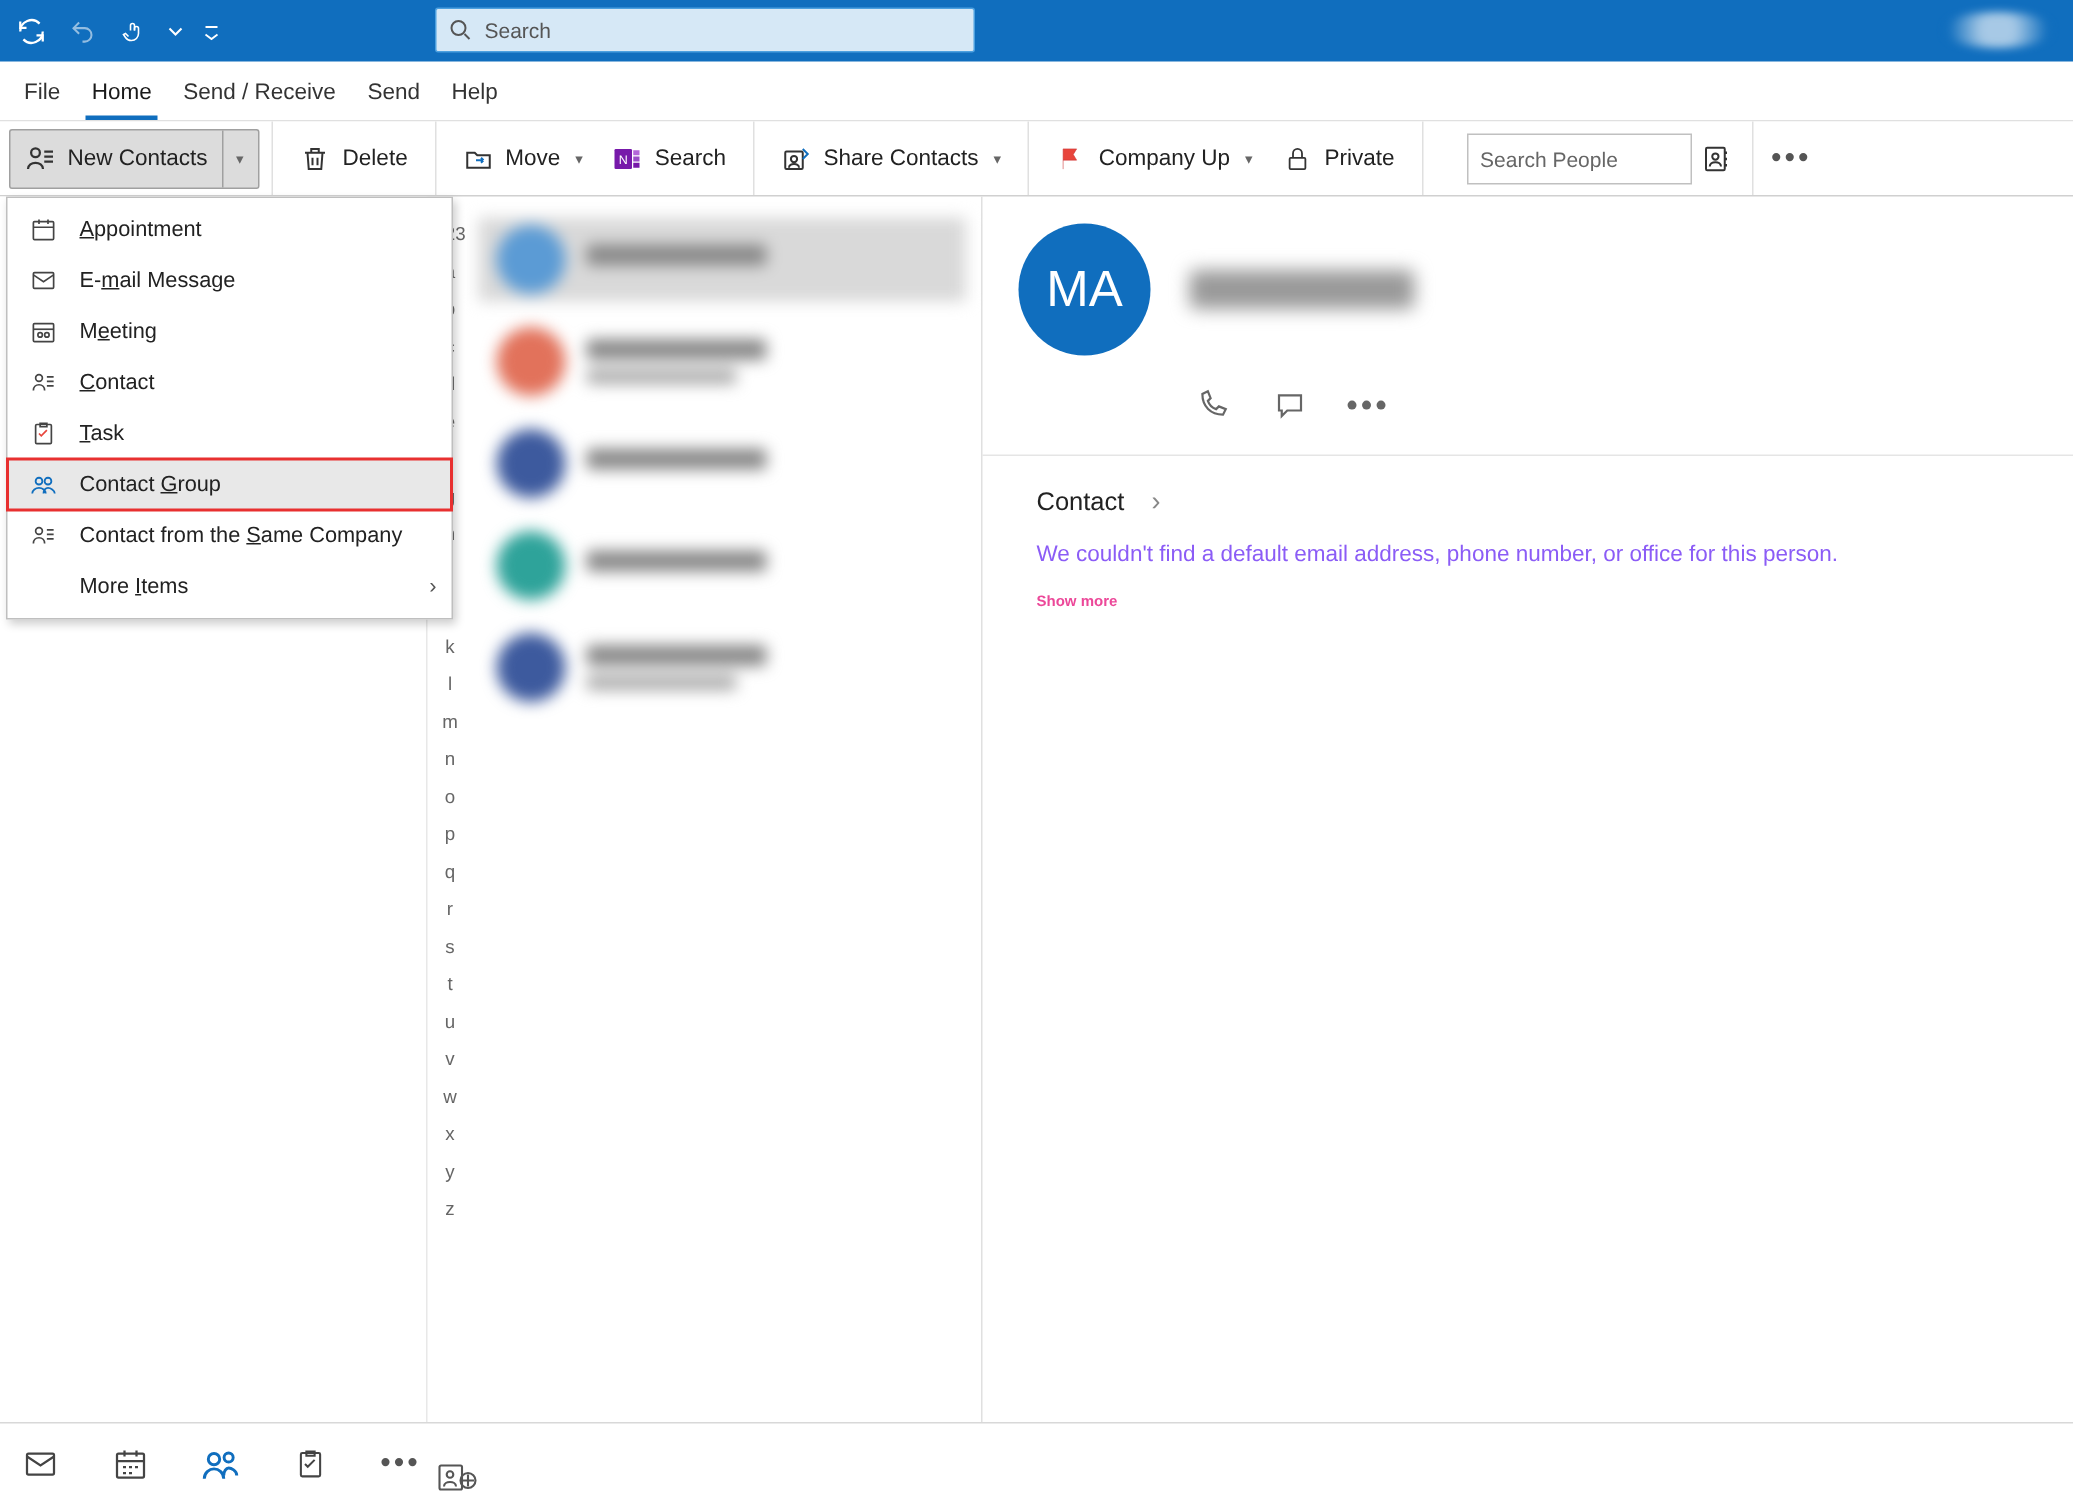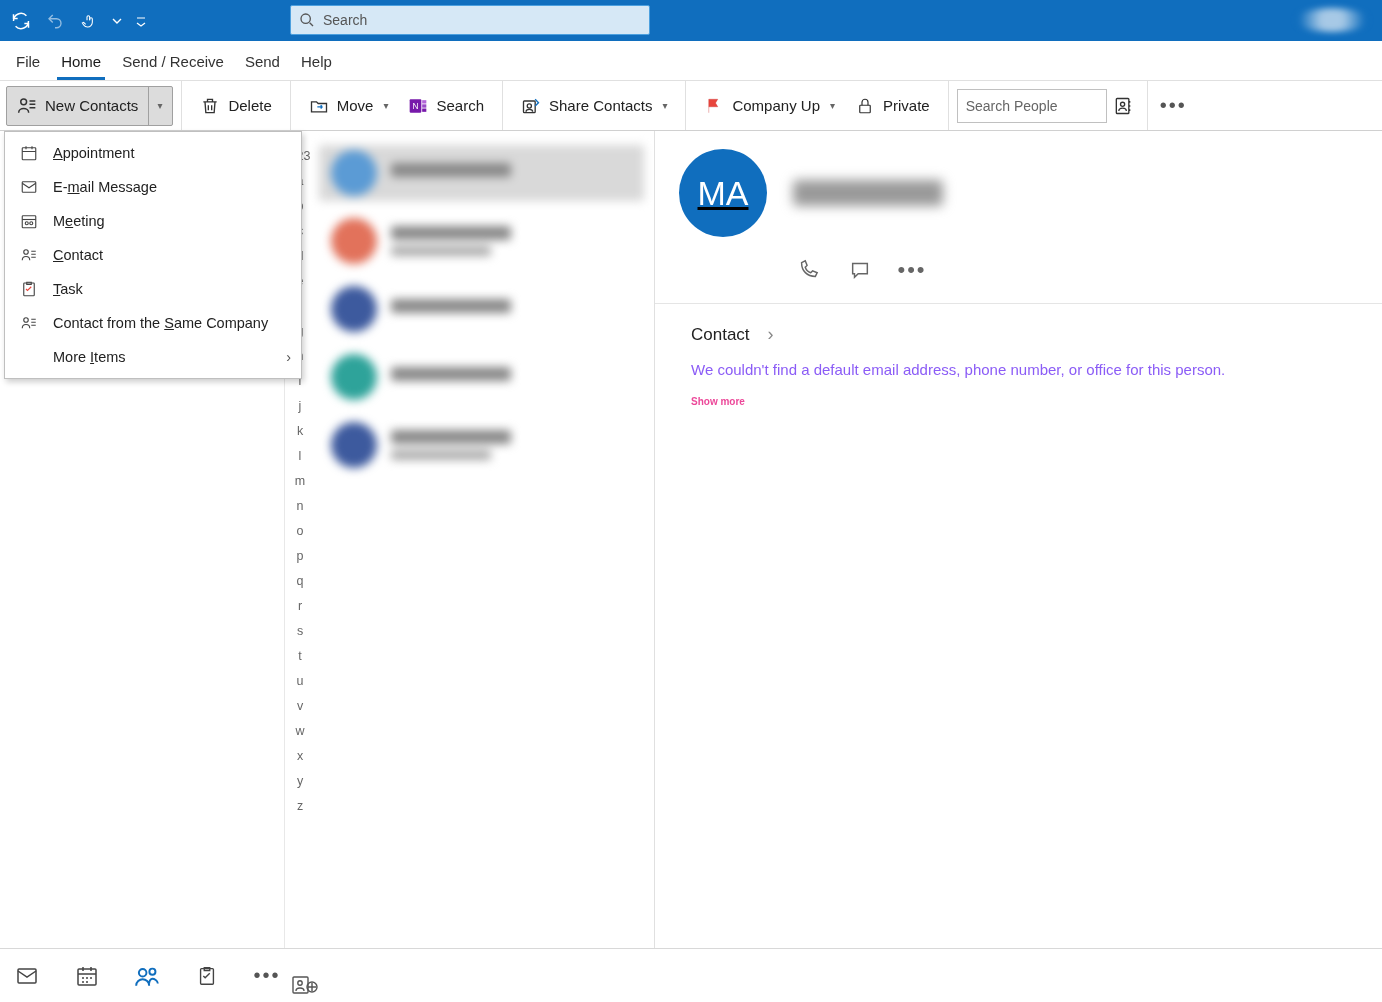--- a/index.html
+++ b/index.html
@@ -18,21 +18,21 @@
   .tab.active { color: #1a1a1a; font-weight: 400; border-bottom: 3px solid #106ebe; padding-bottom: 7px; }
   
   .ribbon { height: 50px; background: #fff; border-bottom: 1px solid #d0d0d0; display: flex; align-items: center; padding: 0 6px; gap: 0; }
   .rgroup { display: flex; align-items: center; height: 100%; padding: 0 8px; border-right: 1px solid #e0e0e0; }
   .rgroup:last-child { border-right: none; }
   .rbtn { display: flex; align-items: center; gap: 8px; padding: 6px 10px; height: 38px; font-size: 15px; color: #222; border-radius: 2px; }
   .rbtn .chev { margin-left: 2px; color: #666; font-size: 10px; }
   .rbtn.newcontact { background: #dcdcdc; border: 1px solid #a0a0a0; height: 40px; }
   .rbtn.newcontact .chev { border-left: 1px solid #a0a0a0; padding-left: 8px; height: 38px; display:flex; align-items:center;}
   .ricon { width: 20px; height: 20px; display: inline-flex; align-items:center; justify-content:center; }
-  .search-people { width: 150px; height: 34px; border: 1px solid #c0c0c0; padding: 0 8px; font-size: 14px; background:#fff; }
+  .search-people { width: 150px; height: 34px; border: 1px solid #c0c0c0; padding: 0 8px; font-size: 14px; background:#fff;margin-left:21px; }
   .search-people::placeholder { color: #666; }
   .more-ribbon { font-size: 20px; letter-spacing: 2px; color: #555; padding: 0 12px;}
   
   .content { flex: 1; display: flex; min-height: 0; }
   .navpane { width: 285px; border-right: 1px solid #e8e8e8; background: #fff; position: relative; }
   
   .dropdown { position: absolute; left: 4px; top: 0px; width: 298px; background: #fff; border: 1px solid #bfbfbf; box-shadow: 2px 3px 6px rgba(0,0,0,0.2); z-index: 10; padding: 4px 0; }
   .menu-item { display: flex; align-items: center; gap: 14px; padding: 7px 14px; font-size: 14.5px; color: #222; position: relative; }
   .menu-item.highlighted { outline: 2px solid #e83030; outline-offset: -1px; background: #e8e8e8; }
   .menu-item .submenu-arrow { position: absolute; right: 10px; color: #555; }
@@ -42,21 +42,21 @@
   .alpha-col { position: absolute; left: 0; top: 18px; width: 30px; display:flex; flex-direction:column; align-items:center; gap: 11px; font-size: 12.5px; color:#666;}
   .contacts { margin-left: 34px; display:flex; flex-direction:column; gap: 12px; padding-right: 10px;}
   .contact-row { height: 56px; display:flex; align-items:center; gap: 14px; padding: 0 12px; border-radius: 2px; filter: blur(5px); }
   .contact-row.selected { background: #d9d9d9; filter: blur(5px);}
   .avatar { width: 46px; height: 46px; border-radius: 50%; background:#5b9bd5; flex-shrink:0;}
   .contact-text { display:flex; flex-direction:column; }
   .contact-name { height: 14px; width: 120px; background: #888; border-radius: 3px; margin-bottom:6px;}
   .contact-sub { height: 10px; width: 100px; background: #aaa; border-radius: 3px;}
   
   .detail { flex: 1; padding: 18px 0 0 0; }
-  .detail-header { display:flex; align-items:center; gap: 26px; padding: 0 0 0 24px; text-decoration: underline; }
+  .detail-header { display:flex; align-items:center; gap: 26px; padding: 0 0 0 24px; }
   .big-avatar { width: 88px; height: 88px; border-radius:50%; background:#106ebe; color:#fff; display:flex; align-items:center; justify-content:center; font-size: 34px; font-weight:400;}
   .big-name { filter: blur(6px); height: 26px; width: 150px; background: #999; border-radius: 4px; }
   .action-row { display:flex; gap: 26px; padding: 20px 0 20px 140px; color:#555; font-size: 20px; border-bottom: 1px solid #e5e5e5;}
   .action-btn { width: 26px; height: 26px; display:flex; align-items:center; justify-content:center;}
   .contact-section { padding: 20px 0 0 36px; }
   .contact-sec-head { display:flex; align-items:center; gap: 18px; font-size: 17px; color:#222; margin-bottom: 16px;}
   .contact-msg { font-size: 15px; color: #8b5cf6; margin-bottom: 18px;}
   .show-more { color: #ec4899; font-size: 10px; font-weight: bold; }
   
   .bottom-nav { height: 54px; border-top: 1px solid #d8d8d8; display:flex; align-items:center; padding: 0 14px; gap: 34px; position: relative; }
@@ -260,20 +260,30 @@
       </div>
       <div class="menu-item">
         <span class="menu-icon">
             <svg width="18" height="18" viewBox="0 0 24 24" fill="none" stroke="#444" stroke-width="1.5">
               <rect x="5" y="4" width="14" height="17" rx="1"></rect>
               <path d="M9 3h6v3H9z"></path>
               <path d="M8 12l2 2 5-5" stroke="#e8453c"></path>
             </svg>
           </span>
         <span><span class="underline-char">T</span>ask</span>
+      </div>
+      <div class="menu-item highlighted">
+        <span class="menu-icon">
+            <svg width="18" height="18" viewBox="0 0 24 24" fill="none" stroke="#106ebe" stroke-width="1.6">
+              <circle cx="8" cy="9" r="3"></circle>
+              <circle cx="16" cy="9" r="3"></circle>
+              <path d="M2 20c0-3 3-5 6-5s6 2 6 5M12 20c0-3 2-5 4-5s6 2 6 5"></path>
+            </svg>
+          </span>
+        <span>Contact <span class="underline-char">G</span>roup</span>
       </div>
       <div class="menu-item">
         <span class="menu-icon">
             <svg width="18" height="18" viewBox="0 0 24 24" fill="none" stroke="#444" stroke-width="1.5">
               <circle cx="8" cy="8" r="3"></circle>
               <path d="M3 19c0-3 2-5 5-5s5 2 5 5"></path>
               <path d="M15 7h6M15 11h6M15 15h6"></path>
             </svg>
           </span>
         <span>Contact from the <span class="underline-char">S</span>ame Company</span>

